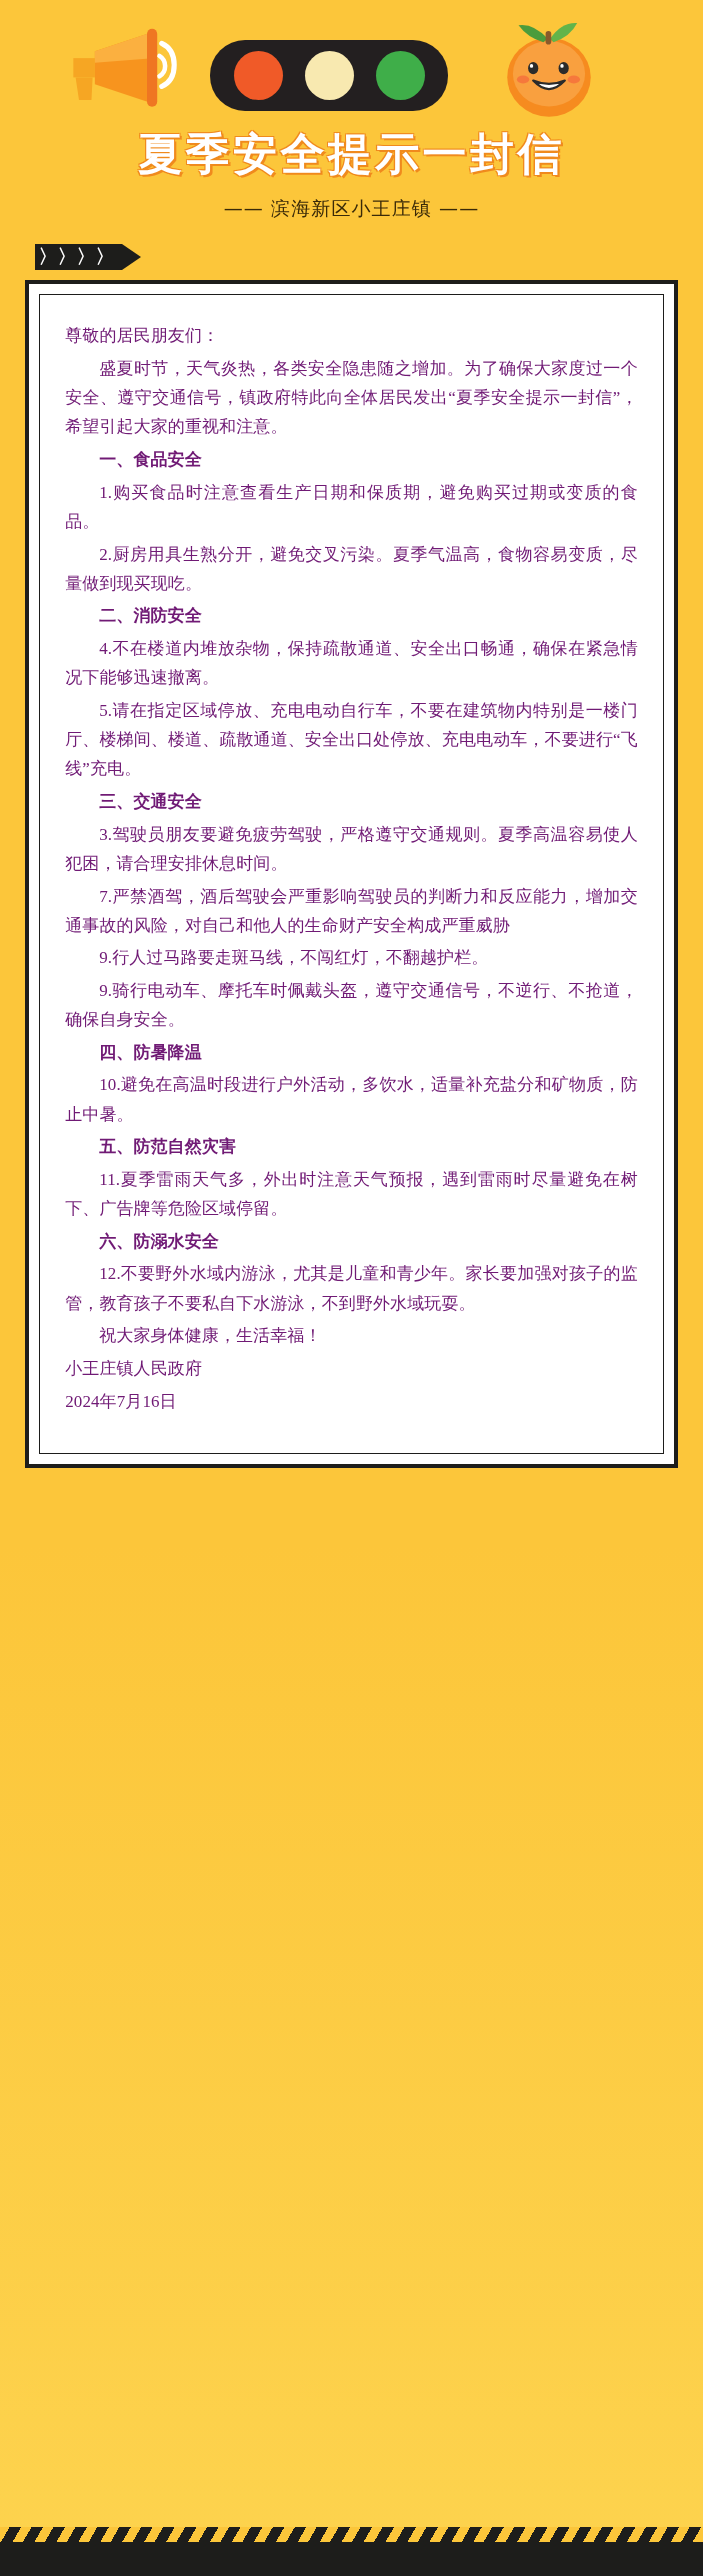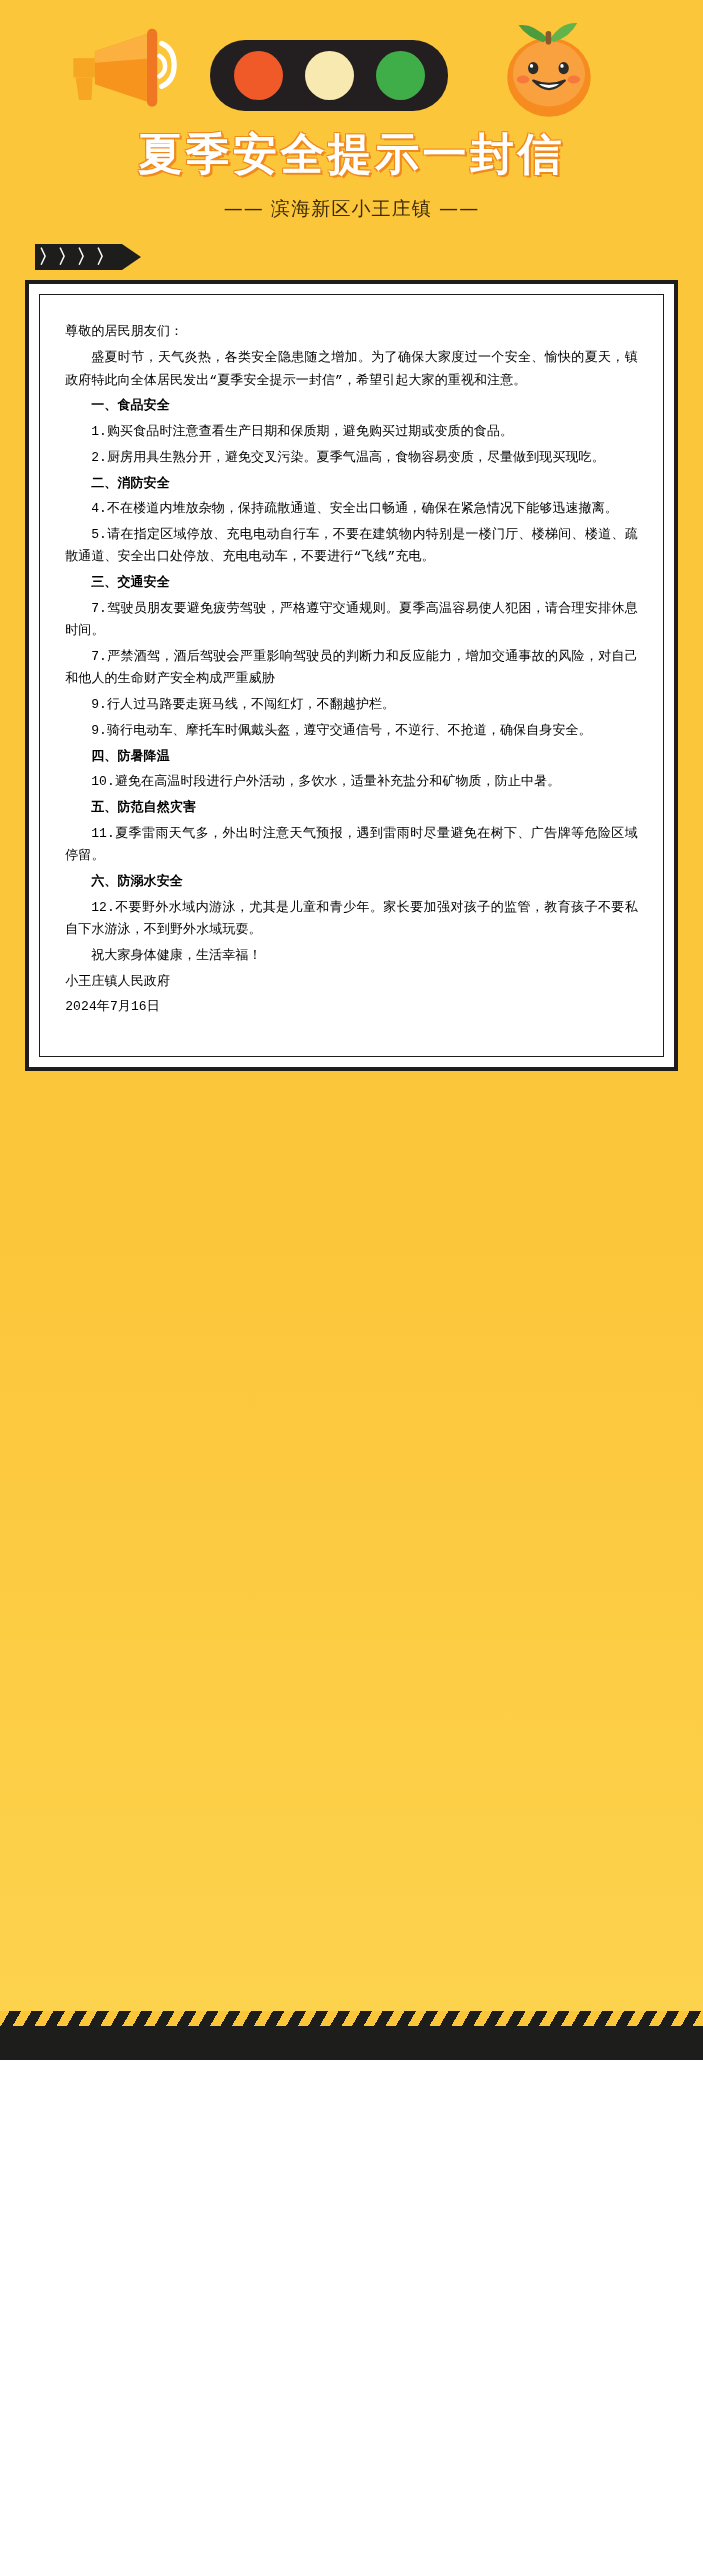--- a/index.html
+++ b/index.html
@@ -7,21 +7,21 @@
     padding: 0;
     background: #ffffff;
   }
   body {
     width: 703px;
     font-family: "Liberation Sans", sans-serif;
   }
   .poster {
     position: relative;
     width: 703px;
-    height: 2060px;
+    height: 2576px;
     background: linear-gradient(180deg, #fcc63a 0%, #fcc63a 60%, #fdd34e 100%);
     overflow: hidden;
     box-sizing: border-box;
   }
 
   
   .top-band {
     position: relative;
     height: 142px;
   }
@@ -129,24 +129,24 @@
     box-sizing: border-box;
   }
   .card-inner {
     margin: 10.2px;
     border: 1.1px solid #1d1d1b;
     background: #ffffff;
     padding: 26px 25px 34px 25px;
     box-sizing: border-box;
   }
   .letter {
-    font-family: Liberation Mono, monospace;
-    font-size: 13px;
+    font-family: Liberation Serif, serif;
+    font-size: 17px;
     line-height: 1.72;
-    color: #000000;
+    color: #701a75;
     letter-spacing: 0.1px;
   }
   .letter p {
     margin: 0 0 3.4px 0;
     text-align: justify;
   }
   .salutation { margin-bottom: 4.5px; }
   .indent { text-indent: 2em; }
   .section-head {
     text-indent: 2em;
@@ -236,32 +236,32 @@
       <span class="chev">〉〉〉〉</span>
     </div>
     <div class="arrow-tail"></div>
   </div>
 
   <div class="card-outer">
     <div class="card-inner">
       <div class="letter">
 
         <p class="salutation">尊敬的居民朋友们：</p>
-        <p class="indent">盛夏时节，天气炎热，各类安全隐患随之增加。为了确保大家度过一个安全、愉快的夏天，镇政府特此向全体居民发出“夏季安全提示一封信”，希望引起大家的重视和注意。</p>
+        <p class="indent">盛夏时节，天气炎热，各类安全隐患随之增加。为了确保大家度过一个安全、遵守交通信号，镇政府特此向全体居民发出“夏季安全提示一封信”，希望引起大家的重视和注意。</p>
 
         <p class="section-head">一、食品安全</p>
         <p class="indent">1.购买食品时注意查看生产日期和保质期，避免购买过期或变质的食品。</p>
         <p class="indent">2.厨房用具生熟分开，避免交叉污染。夏季气温高，食物容易变质，尽量做到现买现吃。</p>
 
         <p class="section-head">二、消防安全</p>
         <p class="indent">4.不在楼道内堆放杂物，保持疏散通道、安全出口畅通，确保在紧急情况下能够迅速撤离。</p>
         <p class="indent">5.请在指定区域停放、充电电动自行车，不要在建筑物内特别是一楼门厅、楼梯间、楼道、疏散通道、安全出口处停放、充电电动车，不要进行“飞线”充电。</p>
 
         <p class="section-head">三、交通安全</p>
-        <p class="indent">7.驾驶员朋友要避免疲劳驾驶，严格遵守交通规则。夏季高温容易使人犯困，请合理安排休息时间。</p>
+        <p class="indent">3.驾驶员朋友要避免疲劳驾驶，严格遵守交通规则。夏季高温容易使人犯困，请合理安排休息时间。</p>
         <p class="indent">7.严禁酒驾，酒后驾驶会严重影响驾驶员的判断力和反应能力，增加交通事故的风险，对自己和他人的生命财产安全构成严重威胁</p>
         <p class="indent">9.行人过马路要走斑马线，不闯红灯，不翻越护栏。</p>
         <p class="indent">9.骑行电动车、摩托车时佩戴头盔，遵守交通信号，不逆行、不抢道，确保自身安全。</p>
 
         <p class="section-head">四、防暑降温</p>
         <p class="indent">10.避免在高温时段进行户外活动，多饮水，适量补充盐分和矿物质，防止中暑。</p>
 
         <p class="section-head">五、防范自然灾害</p>
         <p class="indent">11.夏季雷雨天气多，外出时注意天气预报，遇到雷雨时尽量避免在树下、广告牌等危险区域停留。</p>
 

